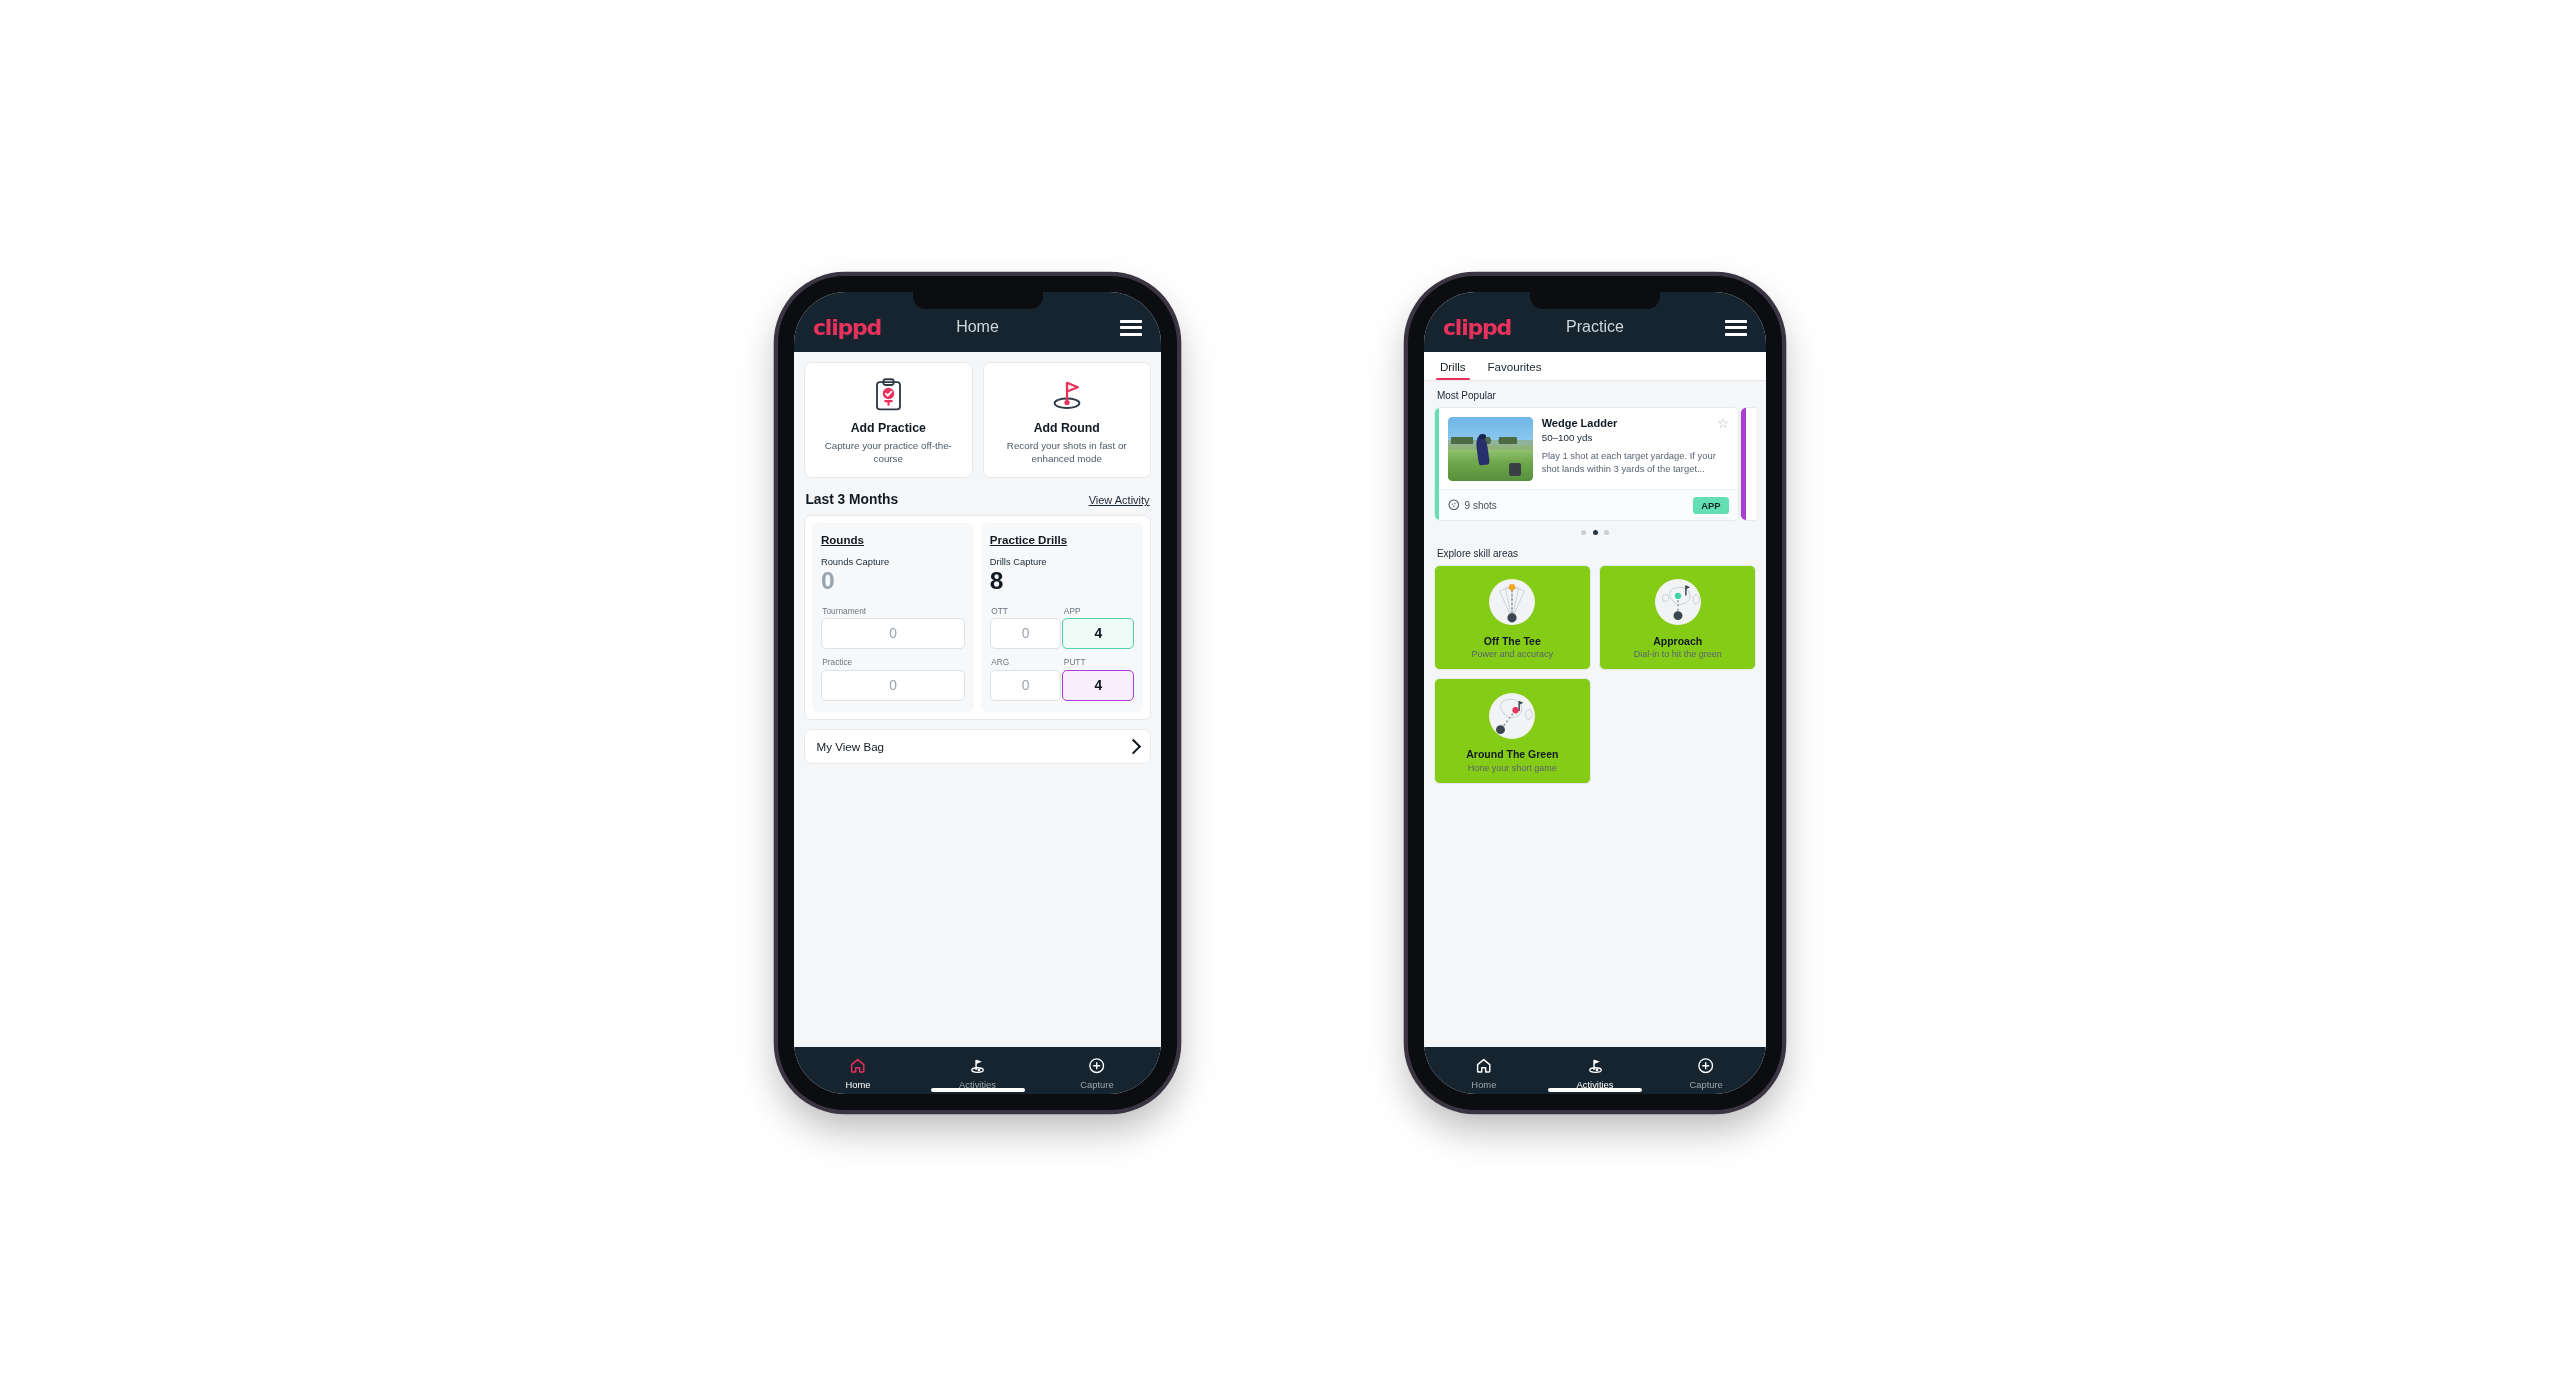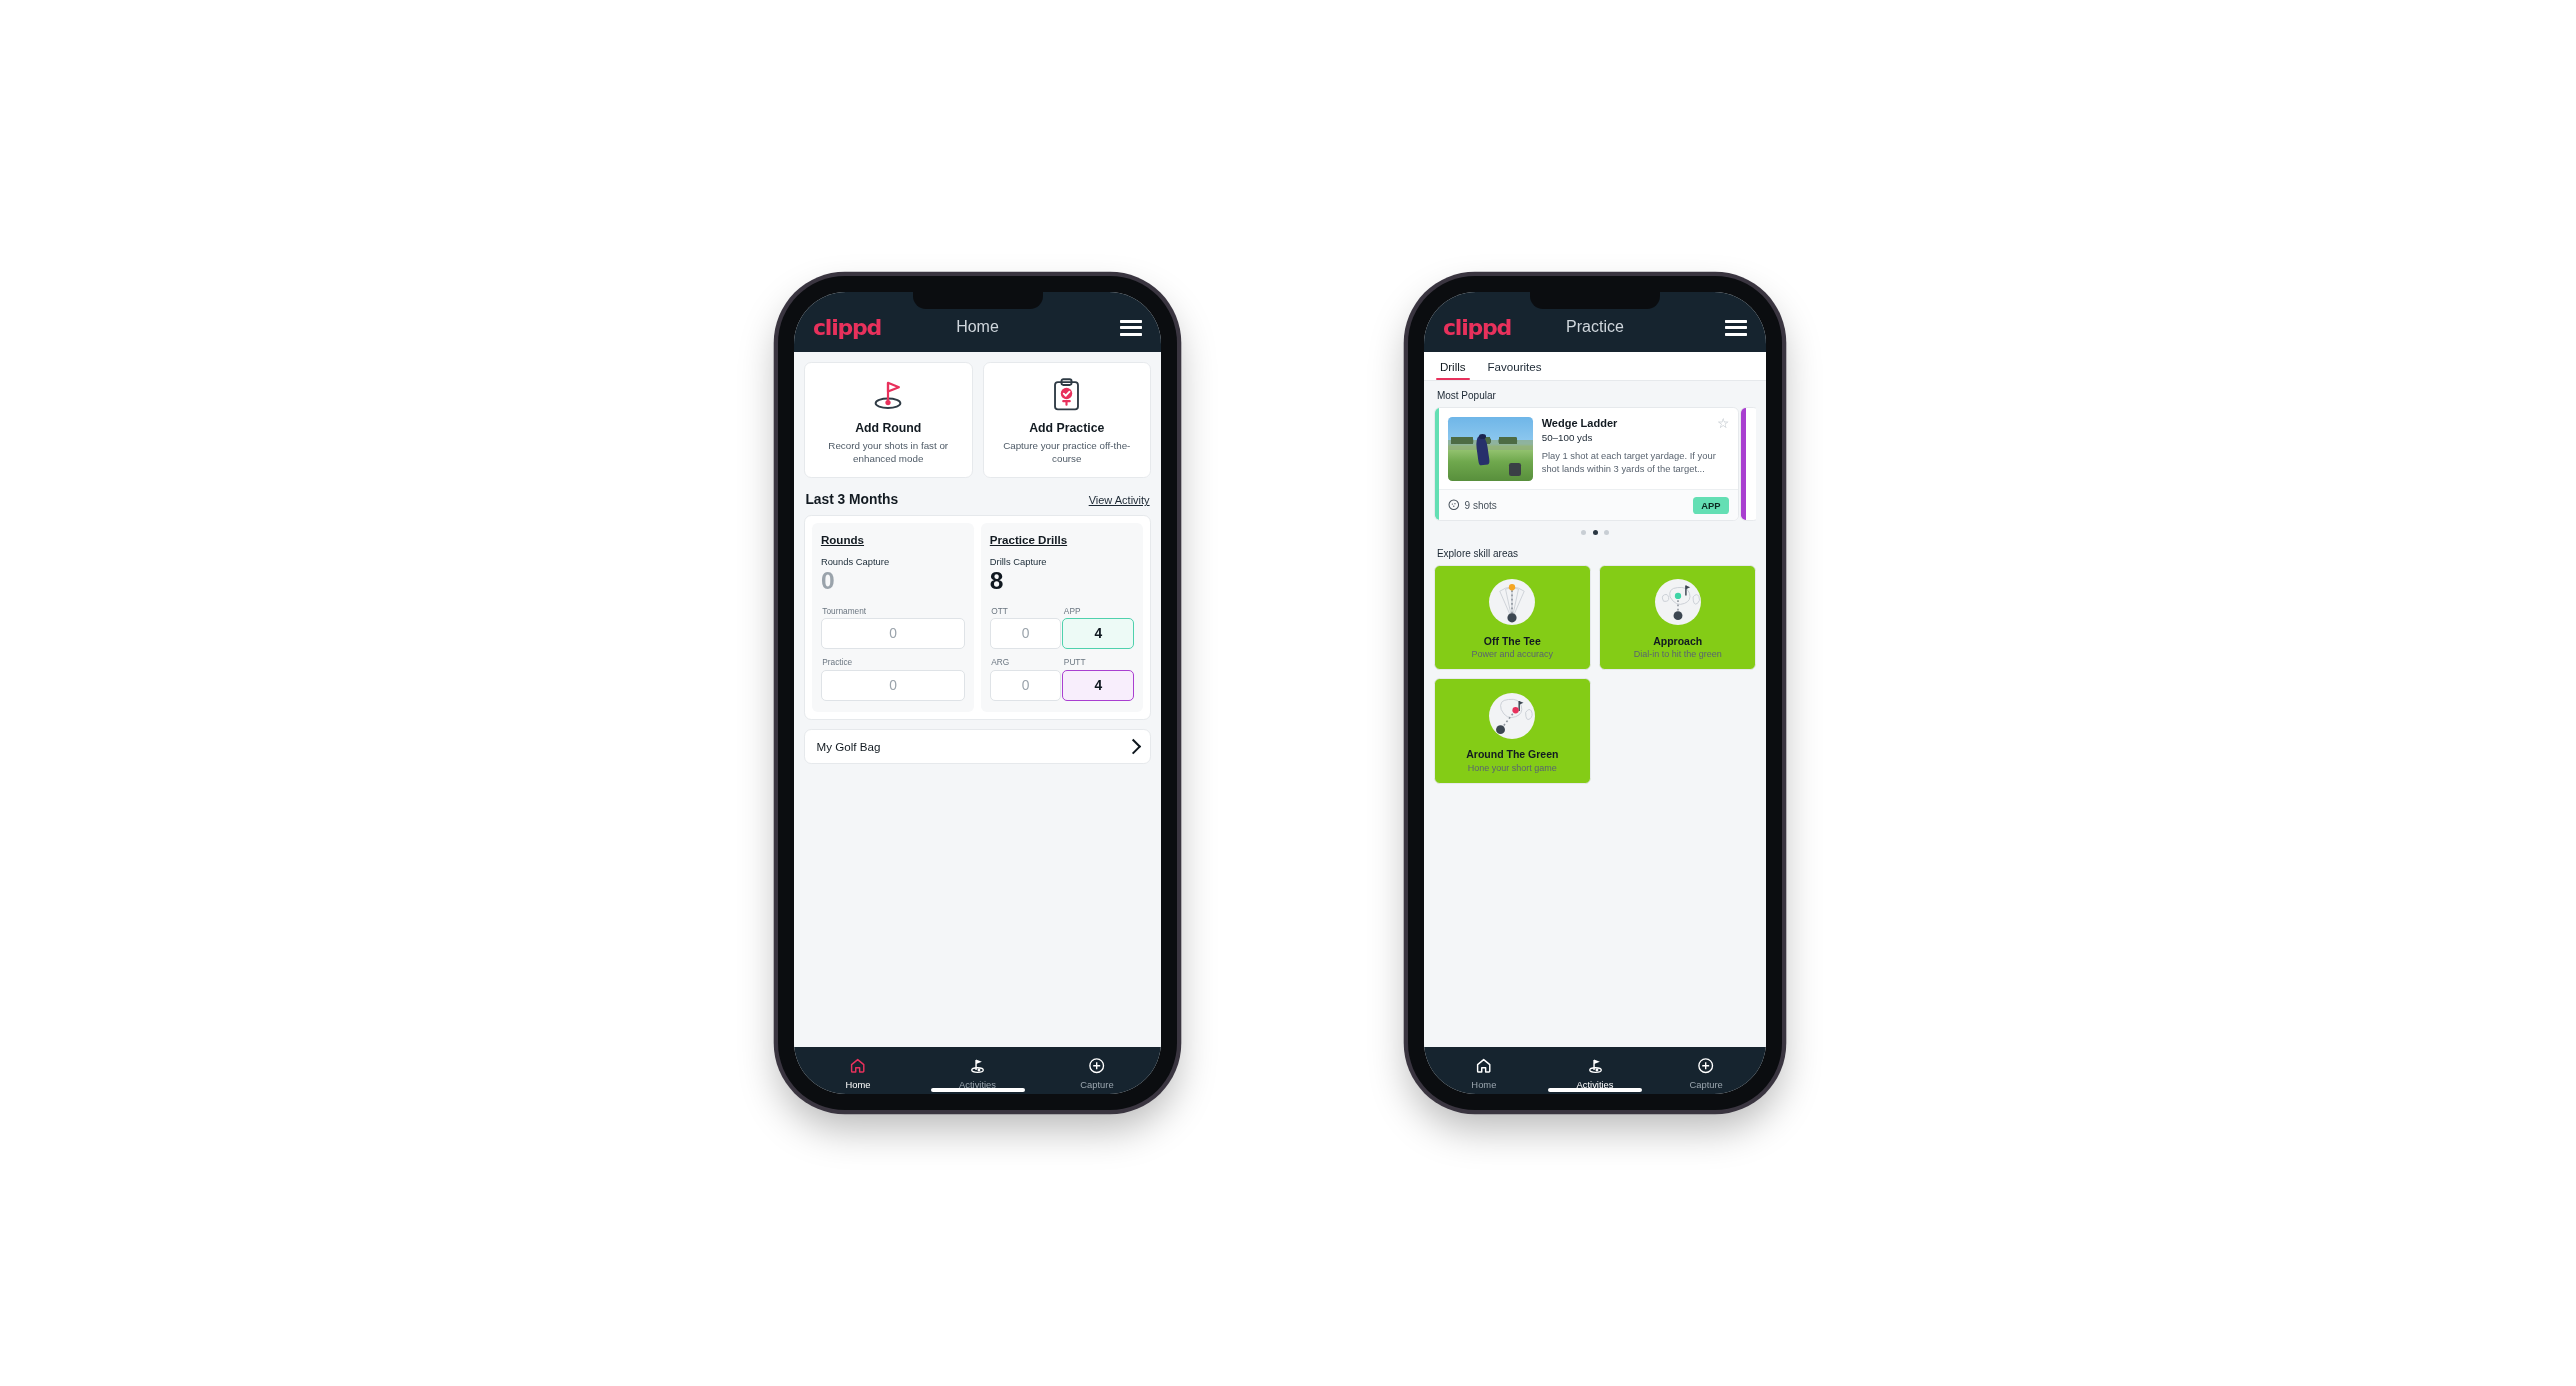--- a/index.html
+++ b/index.html
@@ -177,43 +177,43 @@
             <i></i>
             <i></i>
           </div>
       </div>
 
       <div class="body-scroll">
 
         <div class="quick-row">
           <div class="quick">
             <div class="ic">
-              <svg width="38" height="35" viewBox="0 0 52 48">
-                <ellipse cx="26" cy="36" rx="17" ry="6.5" fill="none" stroke="#2f3b45" stroke-width="2.6"></ellipse>
-                <line x1="26" y1="8" x2="26" y2="36" stroke="#e8315c" stroke-width="3"></line>
-                <path d="M26 8 L41 14 L26 20 Z" fill="none" stroke="#e8315c" stroke-width="3" stroke-linejoin="round"></path>
-                <circle cx="26" cy="35" r="3.6" fill="#e8315c"></circle>
-              </svg>
-            </div>
-            <h3>Add Round</h3>
-            <p>Record your shots in fast or enhanced mode</p>
-          </div>
-          <div class="quick">
-            <div class="ic">
               <svg width="33" height="36" viewBox="0 0 46 50">
                 <rect x="7" y="7" width="32" height="38" rx="4" fill="none" stroke="#2f3b45" stroke-width="2.6"></rect>
                 <rect x="16" y="3" width="14" height="8" rx="2.6" fill="none" stroke="#2f3b45" stroke-width="2.6"></rect>
                 <circle cx="23" cy="23" r="8" fill="#e8315c"></circle>
                 <path d="M19.2 23.2 l2.8 2.8 l5.2 -5.6" fill="none" stroke="#fff" stroke-width="2.6" stroke-linecap="round" stroke-linejoin="round"></path>
                 <rect x="17" y="32" width="12" height="3" rx="1.4" fill="#e8315c"></rect>
                 <rect x="21.5" y="34" width="3" height="6" rx="1.4" fill="#e8315c"></rect>
               </svg>
             </div>
             <h3>Add Practice</h3>
             <p>Capture your practice off-the-course</p>
+          </div>
+          <div class="quick">
+            <div class="ic">
+              <svg width="38" height="35" viewBox="0 0 52 48">
+                <ellipse cx="26" cy="36" rx="17" ry="6.5" fill="none" stroke="#2f3b45" stroke-width="2.6"></ellipse>
+                <line x1="26" y1="8" x2="26" y2="36" stroke="#e8315c" stroke-width="3"></line>
+                <path d="M26 8 L41 14 L26 20 Z" fill="none" stroke="#e8315c" stroke-width="3" stroke-linejoin="round"></path>
+                <circle cx="26" cy="35" r="3.6" fill="#e8315c"></circle>
+              </svg>
+            </div>
+            <h3>Add Round</h3>
+            <p>Record your shots in fast or enhanced mode</p>
           </div>
         </div>
 
         <div class="sec-head">
           <h2>Last 3 Months</h2>
           <a class="link" href="#">View Activity</a>
         </div>
 
         <div class="stats-card">
           <div class="stat-col">
@@ -251,21 +251,21 @@
               </div>
               <div>
                 <div class="field-lbl">PUTT</div>
                 <div class="field dark purple">4</div>
               </div>
             </div>
           </div>
         </div>
 
         <div class="bag">
-          <span>My Golf Bag</span>
+          <span>My View Bag</span>
           <span class="chev"></span>
         </div>
 
       </div>
 
       <div class="tabbar">
         <div class="tab">
           <div class="ti">
             <svg width="17.4" height="17.4" viewBox="0 0 24 24">
                 <path d="M3.6 10.6 12 3.6l8.4 7v9a1.2 1.2 0 0 1-1.2 1.2h-4.5v-6h-5.4v6H4.8A1.2 1.2 0 0 1 3.6 19.6z" fill="none" stroke="#e8315c" stroke-width="2" stroke-linejoin="round"></path>

